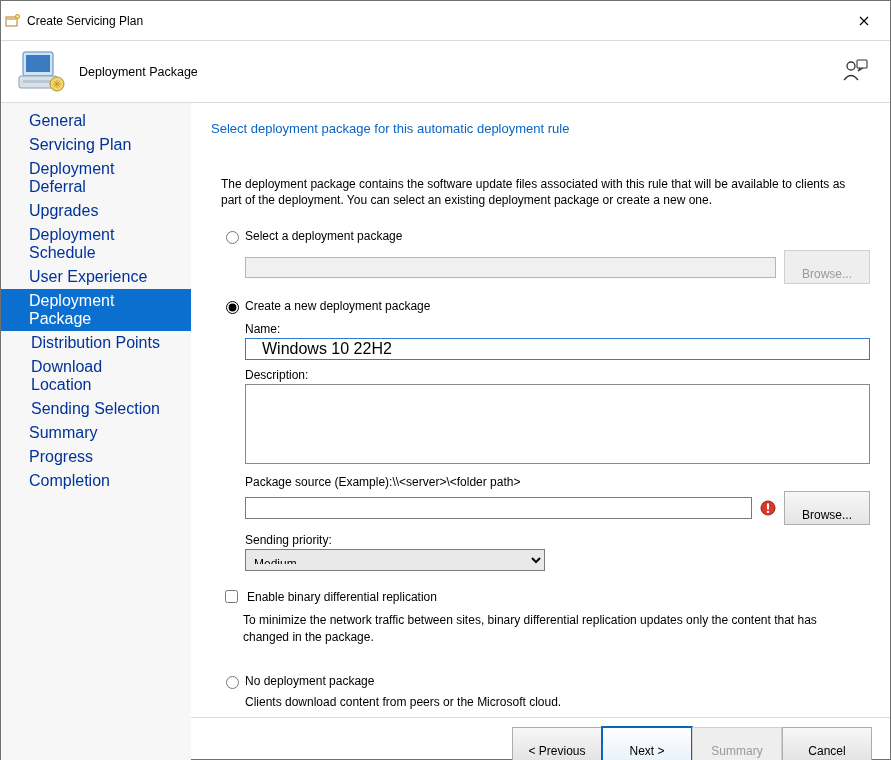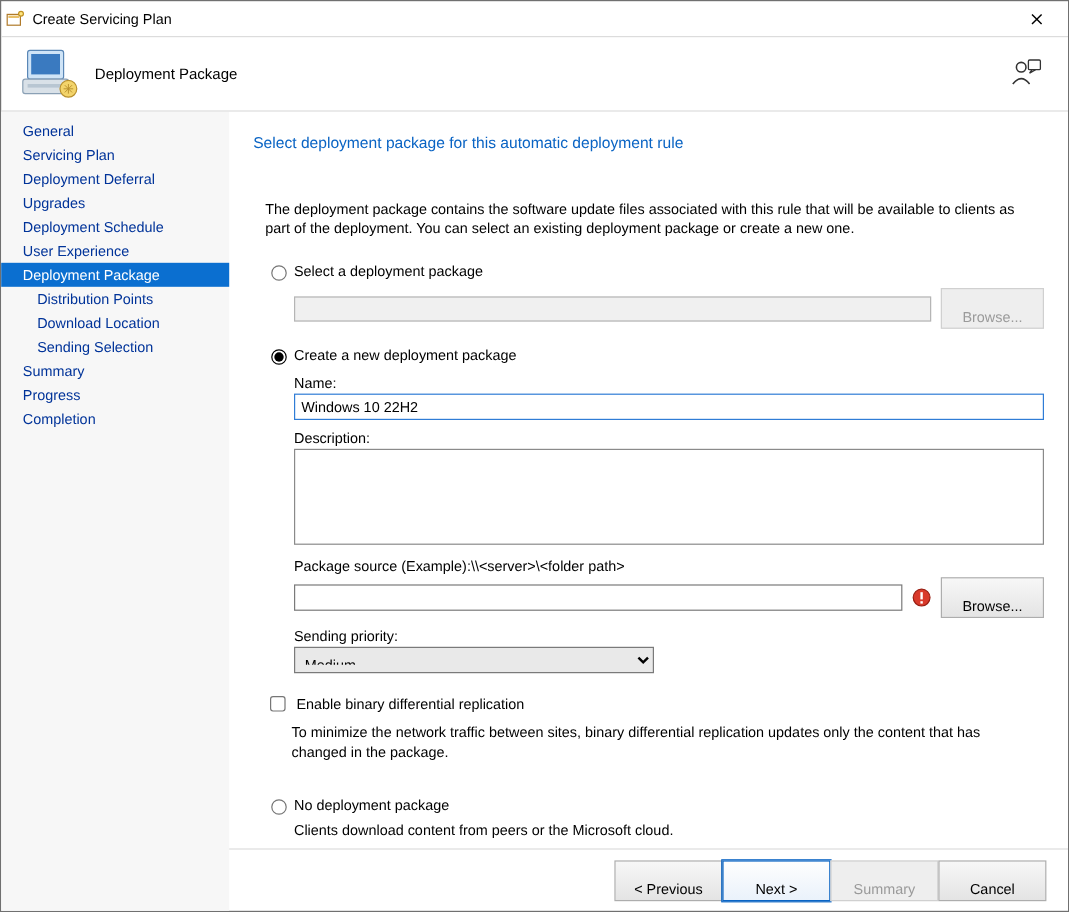--- a/index.html
+++ b/index.html
@@ -1,42 +1,42 @@
 <!DOCTYPE html>
 <html><head>
 <meta charset="utf-8">
 <style>
   * { box-sizing: border-box; }
   html, body { margin:0; padding:0; font-family: "Segoe UI", Tahoma, sans-serif; font-size:12px; color:#000; }
   .window { width:891px; height:760px; background:#fff; border:1px solid #707070; position:relative; }
-  .titlebar { height:30px; display:flex; align-items:center; padding:0 4px; border-bottom:1px solid #dcdcdc;}
+  .titlebar { height:40px; display:flex; align-items:center; padding:0 4px; border-bottom:1px solid #dcdcdc;}
   .titlebar .title-icon { width:16px; height:16px; margin-right:6px; display:flex; align-items:center; justify-content:center;}
   .titlebar .title-text { font-size:12px; color:#000; flex:1;}
   .titlebar .close { width:45px; height:28px; display:flex; align-items:center; justify-content:center; font-size:12px;}
   .header-strip { height:62px; display:flex; align-items:center; padding:0 10px; border-bottom:1px solid #dcdcdc; position:relative;}
   .header-strip .big-icon { width:48px; height:48px; margin:0 14px 0 6px;}
   .header-strip .page-label { font-size:12.5px; color:#000;}
   .header-strip .person-icon { position:absolute; right:22px; top:16px; width:26px; height:26px;}
   .body { display:flex; height:calc(100% - 30px - 62px);}
   .sidebar { width:190px; background:#f7f7f7; border-right:none; padding-top:6px;}
-  .sidebar .item { padding:3px 18px; font-size:12px; color:#003399; cursor:default;}
+  .sidebar .item { padding:3px 28px; font-size:16px; color:#003399; cursor:default;}
   .sidebar .item.sub { padding-left:30px;}
   .sidebar .item.selected { background:#0b6fd0; color:#fff;}
   .main { flex:1; position:relative; padding:18px 20px 0 20px; font-size:12px; color:#000;}
   .main h1 { font-size:13px; font-weight:400; color:#0a64c4; margin:0 0 40px 0;}
   .intro { font-size:12px; color:#000; margin-bottom:20px; line-height:1.35; padding-left:10px; padding-right:6px;}
   .radio-row { display:flex; align-items:center; margin:6px 0; padding-left:10px;}
   .radio-row input { margin-right:6px; width:13px; height:13px; accent-color:#000;}
   .field-block { padding-left:34px; margin-top:4px;}
   .disabled-input { height:21px; border:1px solid #b5b5b5; background:#f0f0f0; flex:1;}
   .row-flex { display:flex; gap:8px; align-items:center;}
   .btn { height:24px; padding:16px 14px; background:linear-gradient(#f7f7f7,#e4e4e4); border:1px solid #adadad; font-size:12px; text-align:center; min-width:86px;}
   .btn[disabled] { color:#9a9a9a; background:#eee; border-color:#d0d0d0;}
   label.fld-label { display:block; margin:8px 0 2px 0;}
-  .text-input { width:100%; height:22px; border:1px solid #2f7cd6; padding:1px 5px; font-size:12px; font-family:inherit;}
+  .text-input { width:100%; height:22px; border:1px solid #2f7cd6; padding:1px 16px; font-size:16px; font-family:inherit;}
   .text-input.plain { border:1px solid #7a7a7a;}
   .textarea { width:100%; height:80px; border:1px solid #8a8a8a; padding:2px 4px; font-family:inherit; font-size:12px; resize:none; overflow-y:scroll;}
   .error-icon { width:16px; height:16px; flex:0 0 16px;}
   .select { height:22px; border:1px solid #7a7a7a; background:#e9e9e9; padding:6px 4px; width:300px; font-size:12px; font-family:inherit;}
   .checkbox-row { display:flex; align-items:center; gap:6px; margin-top:16px; padding-left:10px;}
   .hint { padding-left:32px; padding-right:20px; margin-top:6px; font-size:12px; color:#000; line-height:1.35;}
   .hint2 { padding-left:34px; margin-top:4px;}
   .footer { position:absolute; bottom:0; left:0; right:0; height:52px; border-top:1px solid #dcdcdc; display:flex; justify-content:flex-end; align-items:center; gap:0; padding-right:18px;}
   .footer .btn { width:90px; min-width:90px;}
   .footer .btn.default { border:1px solid #0a64c4; outline:1px solid #0a64c4; background:linear-gradient(#fefefe,#eaf2fb);}

